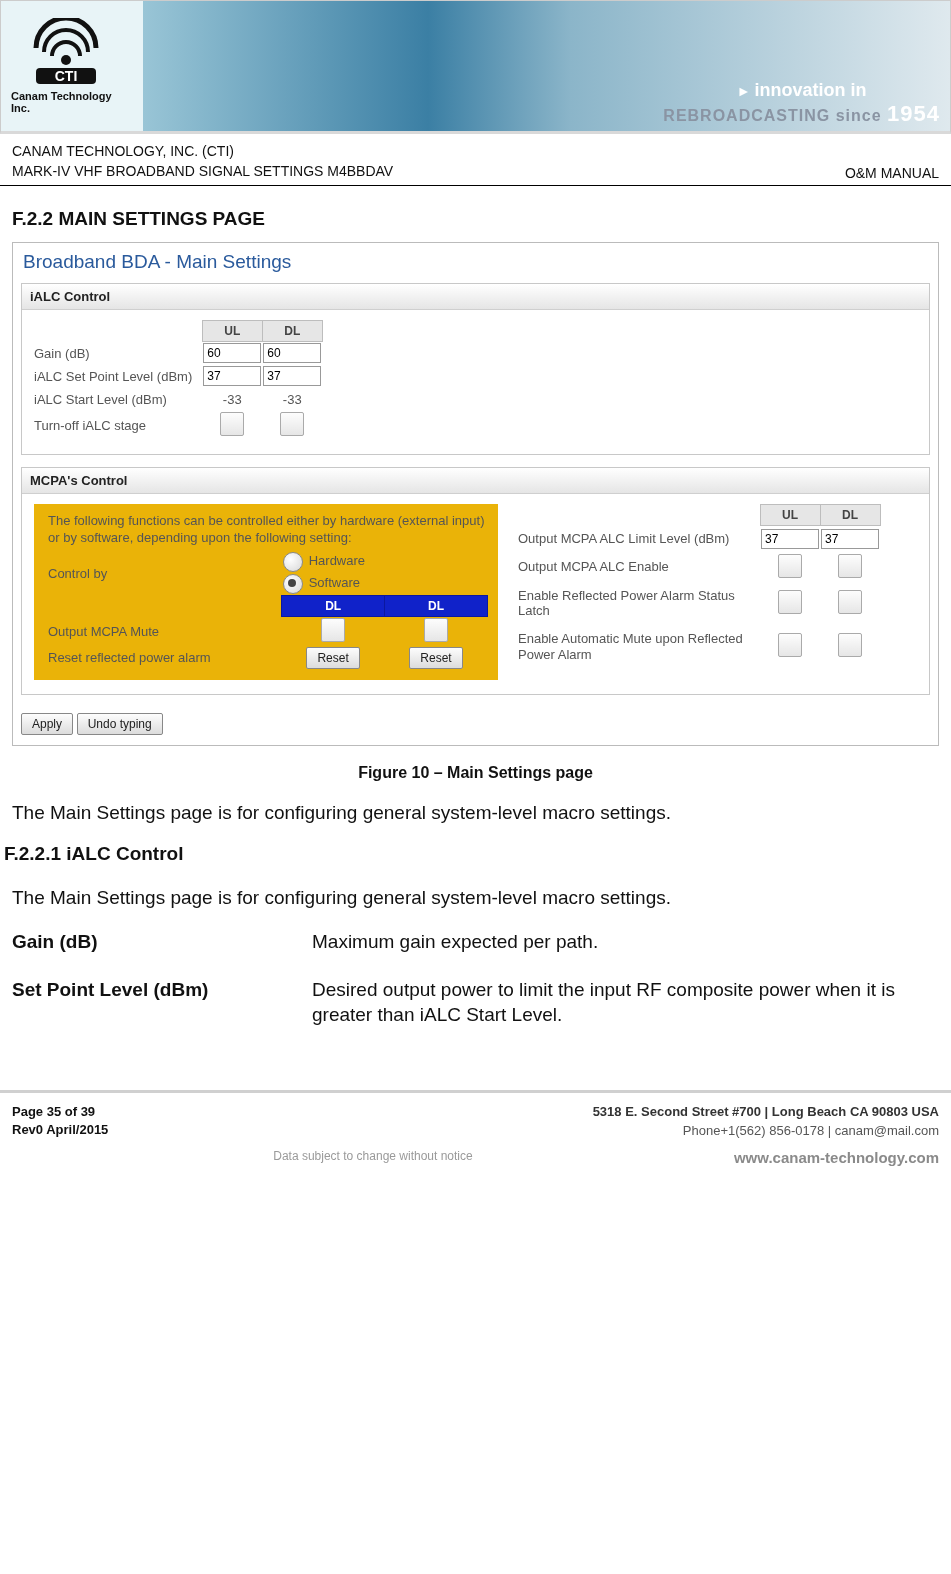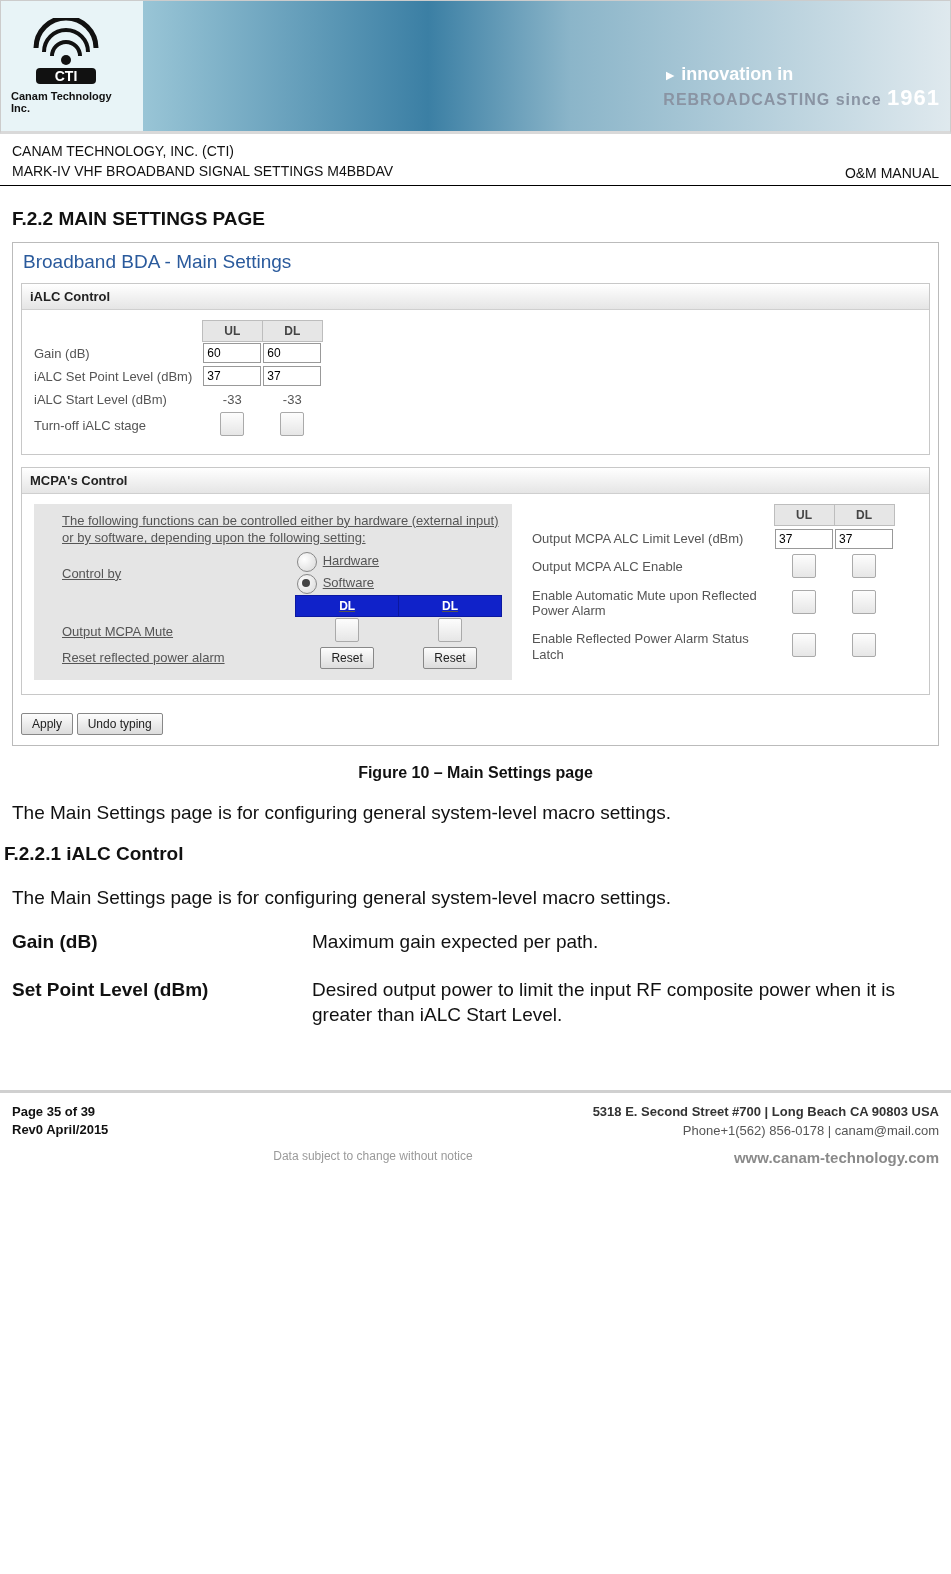--- a/index.html
+++ b/index.html
@@ -22,22 +22,22 @@
     position:absolute;
     left:10px; top:15px;
     width:110px; height:100px;
     display:flex; flex-direction:column; align-items:center; justify-content:center;
     color:#111;
   }
   .banner .logo svg { display:block; }
   .banner .logo-text { font-size:11px; font-weight:bold; color:#111; margin-top:2px;}
   .banner .innov-box {
     position:absolute;
-    right:10px; bottom:20px;
-    text-align:left;
+    right:10px; bottom:4px;
+    text-align:center;
     color:#fff;
     margin-top:47px;
   }
   .banner .innov-box .line1 { font-size:18px; font-weight:bold; color:#fff;}
   .banner .innov-box .line1 .tri { font-size:14px; color:#fff; margin-right:4px;}
   .banner .innov-box .line2 { font-size:16px; color:#8a94a3; font-weight:bold; letter-spacing:1px;}
   .banner .innov-box .line2 .year { color:#fff; font-size:22px; font-weight:bold;}
   .doc-hdr {
     display:flex; justify-content:space-between; align-items:flex-end;
     padding: 8px 12px 4px 12px;
@@ -103,26 +103,25 @@
   .chk {
     width:22px; height:22px;
     border:1px solid #aaa;
     background: linear-gradient(#fdfdfd,#e6e6e6);
     display:inline-block;
     border-radius:2px;
   }
   .mcpa-wrap { display:flex; gap:20px; }
   .mcpa-left {
     flex:0 0 440px;
-    background:#e5e5e5;
+    background:#eab308;
     border:0;
-    padding:8px 10px 10px 28px;
+    padding:8px 10px 10px 14px;
     font-size:13px;
     color:#555;
-    text-decoration:underline;
   }
   .mcpa-left .intro { line-height:1.35; }
   .mcpa-left table { border-collapse:collapse; margin-top:4px; width:100%; }
   .mcpa-left td.l { color:#555; font-size:13px; padding:4px 4px 4px 0; vertical-align:middle;}
   .radio {
     width:18px; height:18px; border-radius:50%;
     border:1px solid #888;
     background: radial-gradient(circle at 35% 35%, #fff 0%, #d7d7d7 100%);
     display:inline-block;
     vertical-align:middle;
@@ -210,21 +209,21 @@
       <rect x="10" y="50" width="60" height="16" rx="4" fill="#111"></rect>
       <text x="40" y="63" text-anchor="middle" fill="#fff" font-size="14" font-weight="bold" font-family="Arial">CTI</text>
     </svg>
     <div class="logo-text">Canam Technology Inc.</div>
   </div>
   <div class="innov-box">
     <div class="line1"><span class="tri">►</span><span>innovation in</span></div>
     <div class="line2">
       <span>REBROADCASTING</span>
       <span>since</span>
-      <span class="year">1961</span>
+      <span class="year">1954</span>
     </div>
   </div>
 </div>
 
 <div class="doc-hdr">
   <div class="left">
     <div>CANAM TECHNOLOGY, INC. (CTI)</div>
     <div>MARK-IV VHF BROADBAND SIGNAL SETTINGS M4BBDAV</div>
   </div>
   <div>O&amp;M MANUAL</div>
@@ -315,26 +314,26 @@
               <td class="label">Output MCPA ALC Limit Level (dBm)</td>
               <td><input class="num" value="37" style=""></td>
               <td><input class="num" value="37" style=""></td>
             </tr>
             <tr>
               <td class="label">Output MCPA ALC Enable</td>
               <td style="text-align:center;"><span class="chk"></span></td>
               <td style="text-align:center;"><span class="chk"></span></td>
             </tr>
             <tr>
+              <td class="label">Enable Reflected Power Alarm Status Latch</td>
+              <td style="text-align:center;"><span class="chk"></span></td>
+              <td style="text-align:center;"><span class="chk"></span></td>
+            </tr>
+            <tr>
               <td class="label">Enable Automatic Mute upon Reflected Power Alarm</td>
-              <td style="text-align:center;"><span class="chk"></span></td>
-              <td style="text-align:center;"><span class="chk"></span></td>
-            </tr>
-            <tr>
-              <td class="label">Enable Reflected Power Alarm Status Latch</td>
               <td style="text-align:center;"><span class="chk"></span></td>
               <td style="text-align:center;"><span class="chk"></span></td>
             </tr>
           </tbody>
             </table>
         </div>
       </div>
     </div>
   </div>
 

